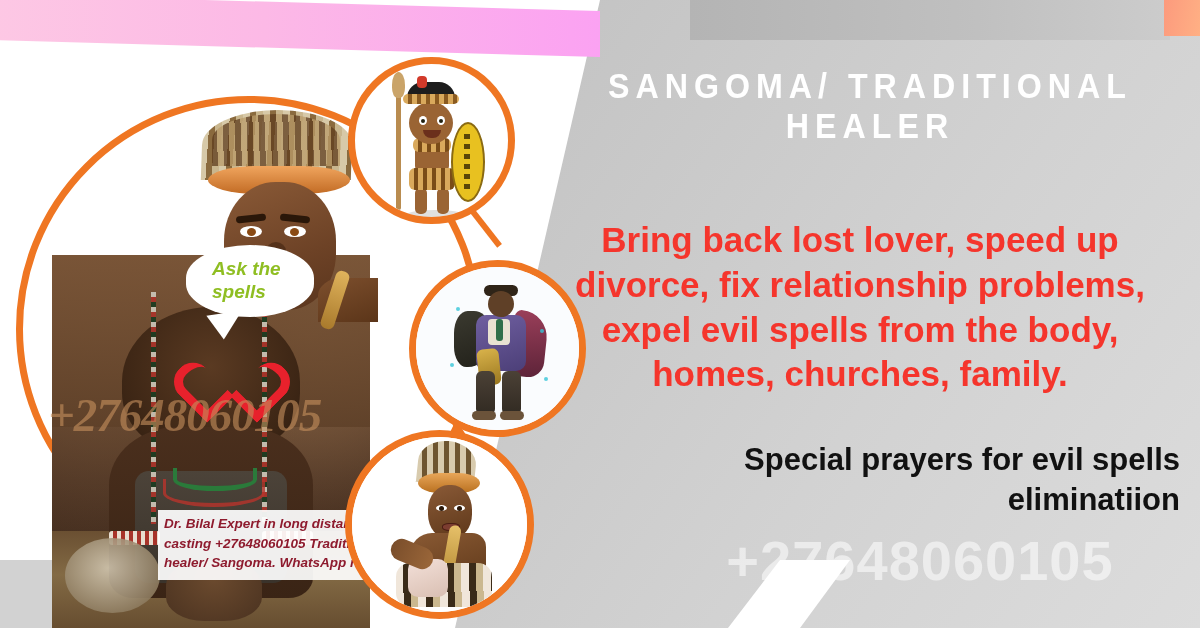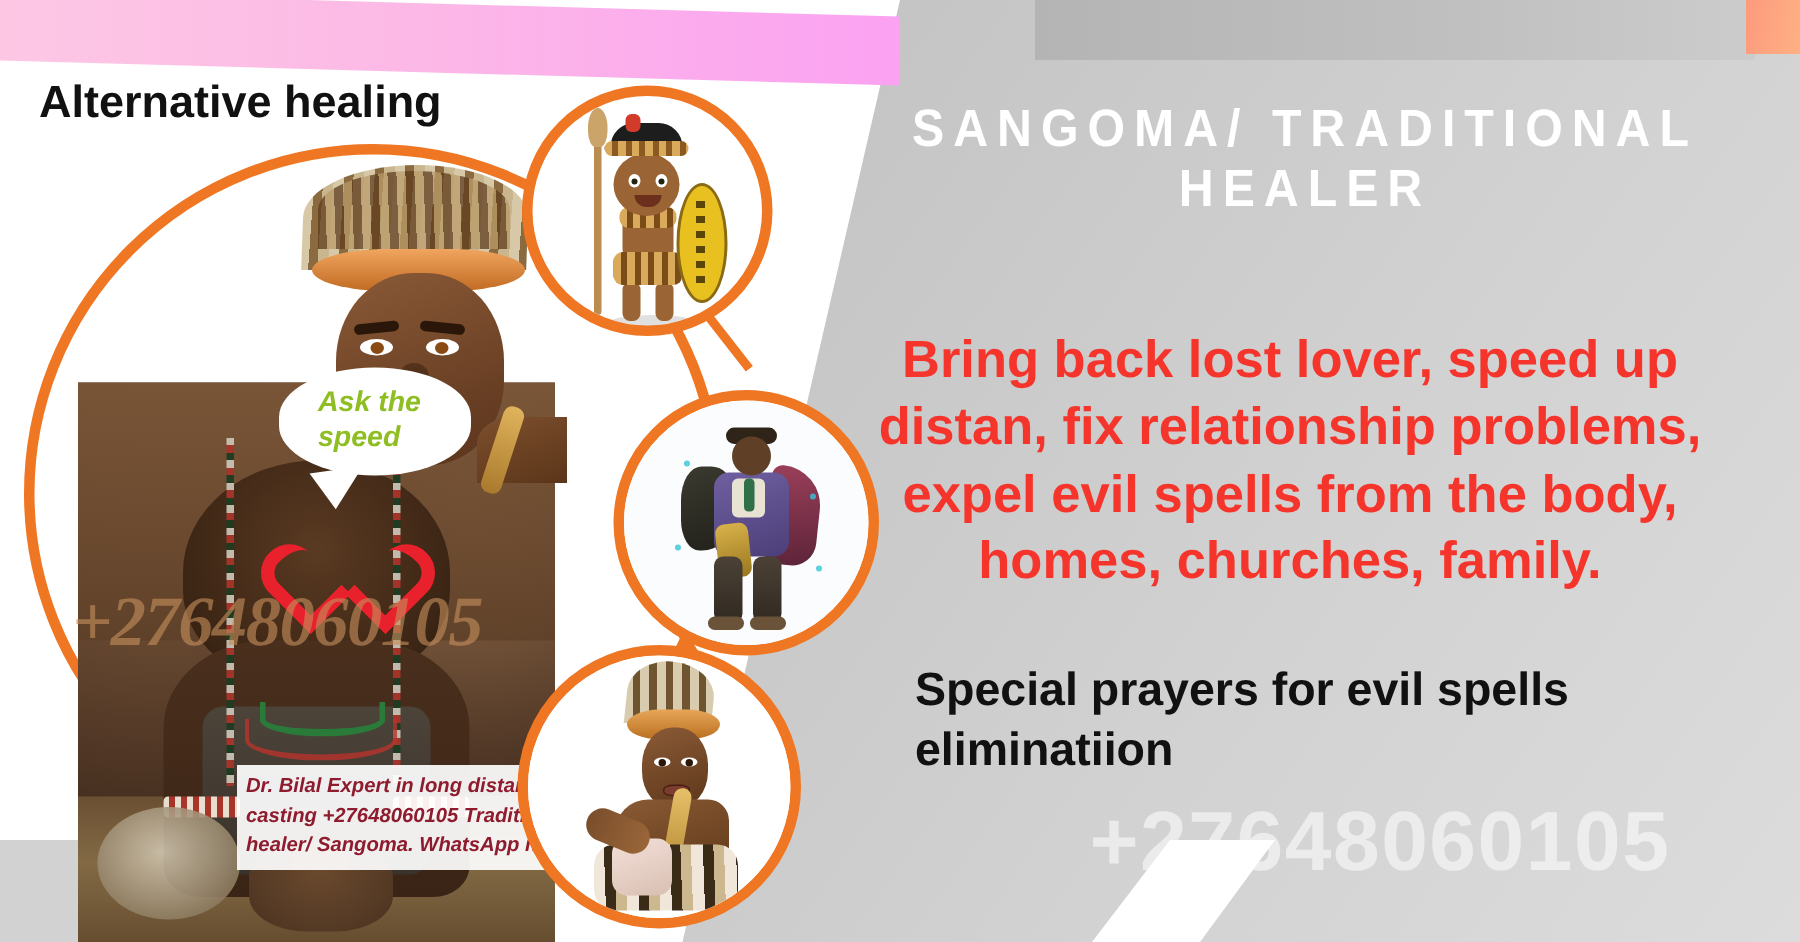--- a/index.html
+++ b/index.html
@@ -203,40 +203,39 @@
 
   
   .kicker{position:absolute;left:560px;top:66px;width:620px;text-align:center;
     font-size:35px;font-weight:800;color:#ffffff;letter-spacing:6.5px;
     font-family:"Liberation Sans Narrow","Liberation Sans",sans-serif;
     transform:scaleX(.92);transform-origin:center;}
   .bigname{position:absolute;left:560px;top:108px;width:620px;text-align:center;
     font-size:72px;font-weight:700;color:#ffffff;letter-spacing:7px;line-height:1.05;}
   .redtext{position:absolute;left:545px;top:218px;width:630px;text-align:center;
     font-size:35px;font-weight:700;color:#f5352c;line-height:1.28;}
-  .blacktext{position:absolute;left:610px;top:440px;width:570px;text-align:left;
+  .blacktext{position:absolute;left:610px;top:440px;width:570px;text-align:right;
     font-size:31px;font-weight:700;color:#111111;line-height:1.3;}
   .watermark{position:absolute;left:640px;top:528px;width:560px;text-align:center;
     font-size:56px;font-weight:700;color:rgba(255,255,255,.55);letter-spacing:1px;}
 </style>
 </head>
 <body>
 
 <div class="poster">
 
   <div class="gray-panel"></div>
   <div class="white-wedge"></div>
   <div class="white-wedge2"></div>
   <div class="gray-foot"></div>
 
   <div class="bar-pink"></div>
   <div class="bar-gray-top"></div>
   <div class="bar-orange-wide"></div>
 
-  <div style="position:absolute;left:26px;top:52px;font-size:30px;font-weight:700;color:#111;">Alternative healing</div>
 
   <div class="big-ring"></div>
 
   <div class="photo">
     <div class="sky"></div>
     <div class="hutwall"></div>
     <div class="ground"></div>
     <div class="hair"></div>
     <div class="torso"></div>
     <div class="shirt"></div>
@@ -268,21 +267,21 @@
       <div class="eyeR"></div>
     <div class="pupL"></div>
       <div class="pupR"></div>
     <div class="nose"></div>
       <div class="mouth"></div>
     <div class="shoulder"></div>
       <div class="sash"></div>
   </div>
 
   <div class="bubble">
-    <span>Ask the speed</span>
+    <span>Ask the spells</span>
     <div class="tail"></div>
   </div>
 
   <div class="caption-box">
     <p>Dr. Bilal Expert in long distan</p>
     <p>casting +27648060105 Traditi</p>
     <p>healer/ Sangoma. WhatsApp n</p>
   </div>
 
   <div class="connector cn1"></div>
@@ -346,17 +345,17 @@
       <div class="kmouth"></div>
       <div class="ktorso"></div>
         <div class="ksash"></div>
       <div class="kskirt"></div>
         <div class="kcloth"></div>
         <div class="karm"></div>
     </div>
   </div>
 
   <div class="kicker">SANGOMA/ TRADITIONAL HEALER</div>
-  <div class="redtext">Bring back lost lover, speed up distan, fix relationship problems, expel evil spells from the body, homes, churches, family.</div>
+  <div class="redtext">Bring back lost lover, speed up divorce, fix relationship problems, expel evil spells from the body, homes, churches, family.</div>
   <div class="blacktext">Special prayers for  evil spells eliminatiion</div>
   <div class="watermark">+27648060105</div>
 
 </div>
 
 </body></html>

